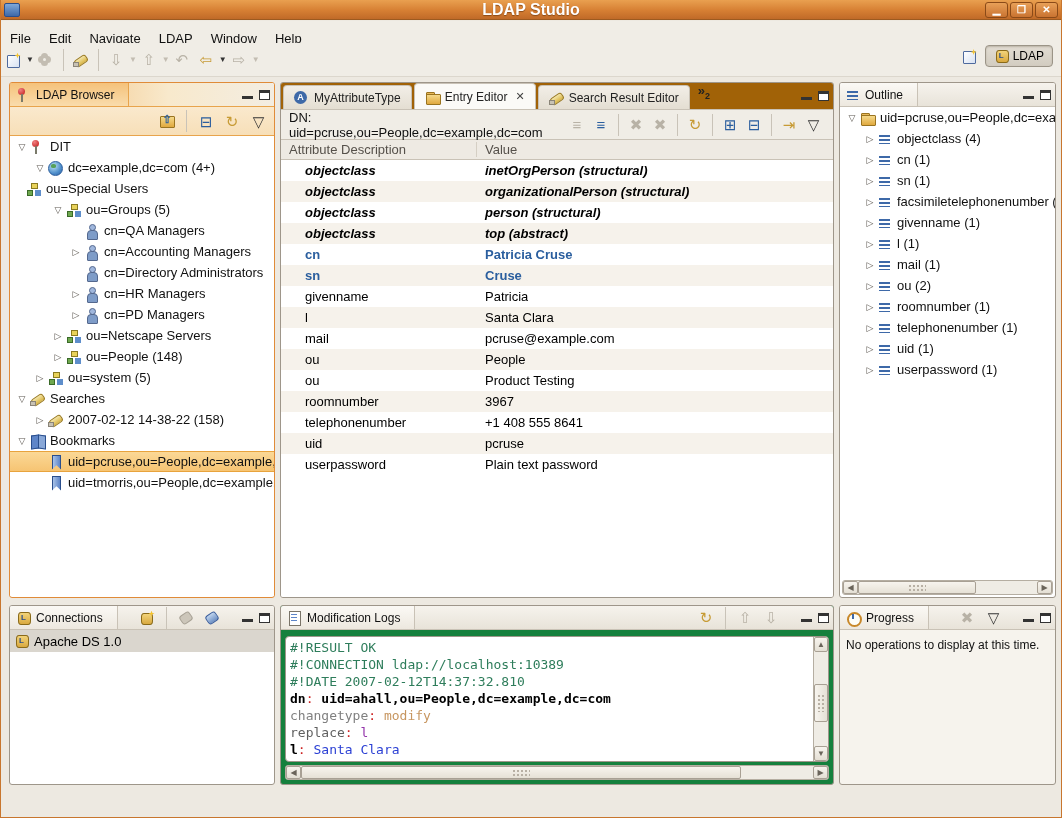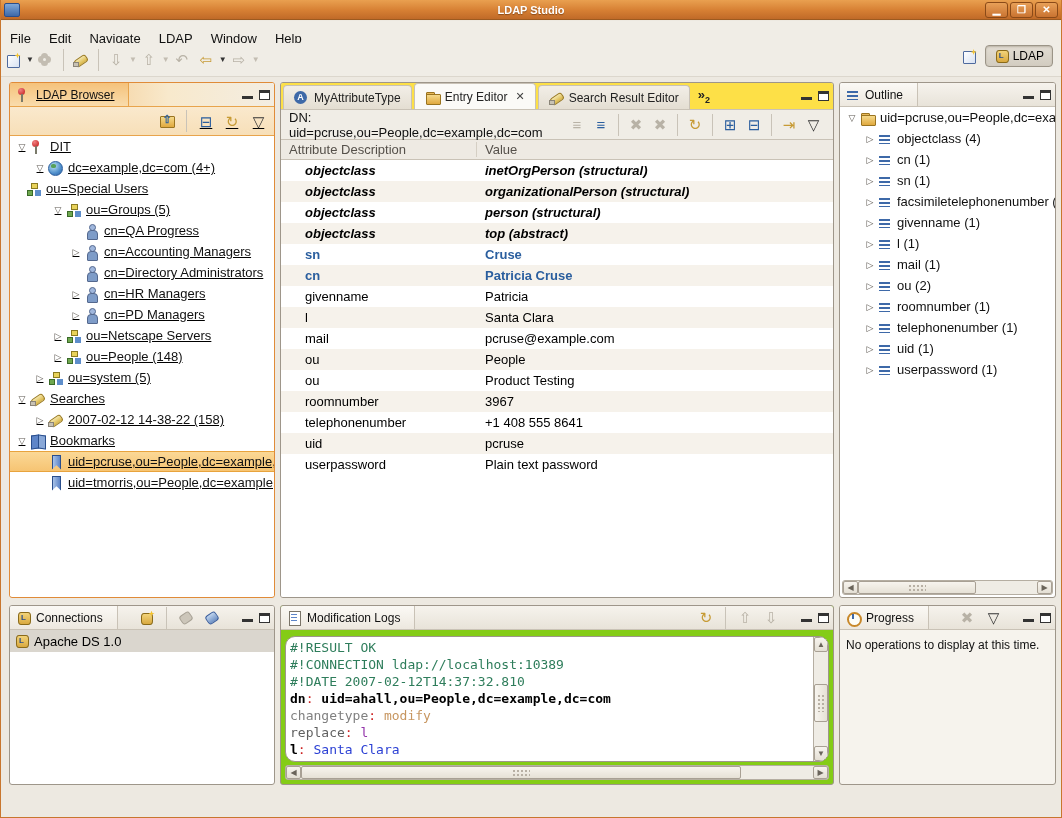--- a/index.html
+++ b/index.html
@@ -8,21 +8,21 @@
   #win {
     position:relative; width:1062px; height:818px; overflow:hidden;
     background:#EDE9E1; border-left:1px solid #C8762E; border-right:1px solid #C8762E; border-bottom:1px solid #C8762E;
   }
   
   #titlebar { position:absolute; left:0; top:0; width:100%; height:20px;
     background:linear-gradient(#E9A050,#D67F33 55%,#C06A28);
     display:flex; align-items:center; border-bottom:1px solid #9C5A20; }
   #app-icon { width:16px; height:14px; margin-left:3px; border:1px solid #2A4E8C; border-radius:2px;
     background:linear-gradient(#7FA8D9,#3E69A8); }
-  #titlebar .title { position:absolute; left:0; right:0; text-align:center; color:#fff; font-weight:bold; font-size:11px; text-shadow:0 1px 1px #8A4A18;}
+  #titlebar .title { position:absolute; left:0; right:0; text-align:center; color:#fff; font-weight:bold; font-size:16px; text-shadow:0 1px 1px #8A4A18;}
   #winbtns { position:absolute; right:3px; top:2px; display:flex; gap:2px; }
   .winbtn { width:23px; height:16px; border:1px solid #8A4A18; border-radius:3px;
     background:linear-gradient(#E8A058,#C97331); color:#fff; font-size:10px; font-weight:bold;
     display:flex; align-items:center; justify-content:center; line-height:1; }
   
   #menubar { position:absolute; left:0; top:21px; width:100%; height:22px; background:#F0EDE6;
     display:flex; align-items:center; font-size:13px; color:#111; }
   .menu-item { padding:2px 9px;margin-top:12px; }
   .menu-item u { text-decoration:underline; }
   #toolbar { position:absolute; left:0; top:43px; width:100%; height:34px; background:#F0EDE6;
@@ -108,21 +108,21 @@
     background:#CCC6BA; border:1px solid #A8A296; transform:rotate(-35deg); }
   .glyph { font-size:15px; line-height:1; }
   .y { color:#C79B35; } .b { color:#2A5E9E; } .g { color:#B8B2A6; }
   
   .tree { font-size:13px; color:#111; overflow:hidden; }
   .trow { display:flex; align-items:center; height:21px; white-space:nowrap; overflow:hidden; }
   .trow .exp { width:16px; text-align:center; font-size:9px; color:#5A5throw; color:#5A554E; flex:none; }
   .trow .lbl { margin-left:5px; }
   .trow.sel { background:linear-gradient(#FBD896,#F6C473); border-top:1px solid #E8A33D; border-bottom:1px solid #E8A33D; }
   
-  .etabs { height:27px; background:#fde047; display:flex; align-items:flex-end; border-bottom:1px solid #C9C2B6; position:relative; }
+  .etabs { height:27px; background:#a16207; display:flex; align-items:flex-start; border-bottom:1px solid #C9C2B6; position:relative; }
   .etab { display:flex; align-items:center; gap:5px; height:24px; padding:0 10px; font-size:12px;
     border:1px solid #C9C2B6; border-bottom:none; border-radius:4px 4px 0 0; margin-left:2px;
     background:linear-gradient(#F2EEE7,#E4DED2); color:#222; white-space:nowrap; }
   .etab.active { background:#FBFAF7; height:26px; }
   .etab .close { font-size:11px; color:#444; margin-left:3px; }
   .etab-overflow { font-size:13px; font-weight:bold; margin-left:8px; padding-bottom:4px; color:#222; }
   .etab-overflow sub { font-size:9px; }
   .dnbar { height:30px; background:#F0EDE6; border-bottom:1px solid #C9C2B6; display:flex; align-items:center; padding:0 8px; font-size:13px; color:#111; }
   .dnbar .icons { margin-left:auto; display:flex; align-items:center; }
   
@@ -130,44 +130,44 @@
   .ath { display:flex; height:20px; background:#EEEAE3; color:#55504A; border-bottom:1px solid #C9C2B6; align-items:center; }
   .ath .c1 { width:196px; padding-left:8px; border-right:1px solid #D5CFC4; }
   .ath .c2 { padding-left:8px; }
   .atr { display:flex; height:21px; align-items:center; }
   .atr:nth-child(even) { background:#F6F2EB; }
   .atr .c1 { width:196px; padding-left:24px; overflow:hidden; white-space:nowrap; }
   .atr .c2 { padding-left:8px; overflow:hidden; white-space:nowrap; }
   .atr.bi { font-weight:bold; font-style:italic; }
   .atr.b { font-weight:bold; }
   
-  .logwrap { position:absolute; left:4px; top:30px; right:4px; bottom:22px; border:1px solid #9E968A; border-radius:10px; background:#fff; overflow:hidden; }
+  .logwrap { position:absolute; left:4px; top:30px; right:4px; bottom:22px; border:1px solid #9E968A; border-radius:4px; background:#fff; overflow:hidden; }
   .logtext { position:absolute; left:4px; top:2px; right:18px; bottom:0; font-family:"DejaVu Sans Mono", monospace; font-size:13px; line-height:17px; white-space:pre; }
   .lg-green { color:#2E7D5B; } .lg-key { color:#000; font-weight:bold; } .lg-colon { color:#CC2222; }
   .lg-gray { color:#808080; } .lg-orange { color:#C79660;margin-top:35px; } .lg-purplekey { color:#5F5F5F; }
   .lg-purple { color:#9333AA; } .lg-blue { color:#2A3FD4; } .lg-valbold { color:#000; font-weight:bold; }
   
   .sb-btn { background:linear-gradient(#F7F4EE,#E4DFD4); border:1px solid #A8A094; color:#6A645A; font-size:8px;
     display:flex; align-items:center; justify-content:center; border-radius:2px; }
   .hsb { position:absolute; height:15px; display:flex; align-items:stretch; background:#EFECE5; border:1px solid #B5AEA2; border-radius:3px; }
   .hsb .sb-btn { width:15px; }
   .hsb .track { flex:1; position:relative; }
   .hsb .thumb { position:absolute; top:0; bottom:0; background:linear-gradient(#F7F4EE,#E6E1D6); border:1px solid #A8A094; border-radius:2px; }
   .grip { position:absolute; left:50%; top:50%; width:18px; height:8px; transform:translate(-50%,-50%);
     background-image:radial-gradient(#B8B0A4 1px, transparent 1.2px); background-size:4px 4px; }
   .vsb { position:absolute; right:0; top:0; bottom:0; width:15px; display:flex; flex-direction:column; background:#EFECE5; border-left:1px solid #B5AEA2; }
   .vsb .sb-btn { height:15px; }
   .vsb .track { flex:1; position:relative; }
   .vsb .thumb { position:absolute; left:0; right:0; background:linear-gradient(90deg,#F7F4EE,#E6E1D6); border:1px solid #A8A094; border-radius:2px; }
   
-  #p-browser { left:8px; top:82px; width:266px; height:516px;text-decoration:underline; }
+  #p-browser { left:8px; top:82px; width:266px; height:516px; }
   #p-editor  { left:279px; top:82px; width:554px; height:516px; background:#F0EDE6;}
   #p-outline { left:838px; top:82px; width:217px; height:516px; }
   #p-conns   { left:8px; top:605px; width:266px; height:180px; }
-  #p-logs    { left:279px; top:605px; width:554px; height:180px; background:#84cc16; }
+  #p-logs    { left:279px; top:605px; width:554px; height:180px; background:#15803d; }
   #p-prog    { left:838px; top:605px; width:217px; height:180px; background:#F6F3ED; }
   #browser-toolbar { height:29px; background:linear-gradient(#FAE9CD,#F7DFB8); border-bottom:1px solid #E8A44C; }
   #browser-tree { height:calc(100% - 54px); background:#fff; }
   #outline-tree { height:calc(100% - 41px); }
   #conn-list { font-size:13px; }
   .conn-item { display:flex; align-items:center; gap:5px; height:22px; padding-left:4px; background:#DAD6CE; }
   #prog-body { padding:8px 6px; font-size:12px; color:#111; white-space:nowrap; overflow:hidden; }
 </style>
 </head>
 <body>
@@ -277,21 +277,21 @@
           <span class="lbl">ou=Special Users</span>
         </div>
         <div class="trow" style="padding-left: 40px;">
           <span class="exp">▽</span>
           <span class="ei org"></span>
           <span class="lbl">ou=Groups (5)</span>
         </div>
         <div class="trow" style="padding-left: 58px;">
           <span class="exp"></span>
           <span class="ei person"></span>
-          <span class="lbl">cn=QA Progress</span>
+          <span class="lbl">cn=QA Managers</span>
         </div>
         <div class="trow" style="padding-left: 58px;">
           <span class="exp">▷</span>
           <span class="ei person"></span>
           <span class="lbl">cn=Accounting Managers</span>
         </div>
         <div class="trow" style="padding-left: 58px;">
           <span class="exp"></span>
           <span class="ei person"></span>
           <span class="lbl">cn=Directory Administrators</span>
@@ -424,26 +424,26 @@
           </div>
           <div class="atr bi">
             <span class="c1">objectclass</span>
             <span class="c2">person (structural)</span>
           </div>
           <div class="atr bi">
             <span class="c1">objectclass</span>
             <span class="c2">top (abstract)</span>
           </div>
           <div class="atr b">
+            <span class="c1">cn</span>
+            <span class="c2">Patricia Cruse</span>
+          </div>
+          <div class="atr b">
             <span class="c1">sn</span>
             <span class="c2">Cruse</span>
-          </div>
-          <div class="atr b">
-            <span class="c1">cn</span>
-            <span class="c2">Patricia Cruse</span>
           </div>
           <div class="atr">
             <span class="c1">givenname</span>
             <span class="c2">Patricia</span>
           </div>
           <div class="atr">
             <span class="c1">l</span>
             <span class="c2">Santa Clara</span>
           </div>
           <div class="atr">

